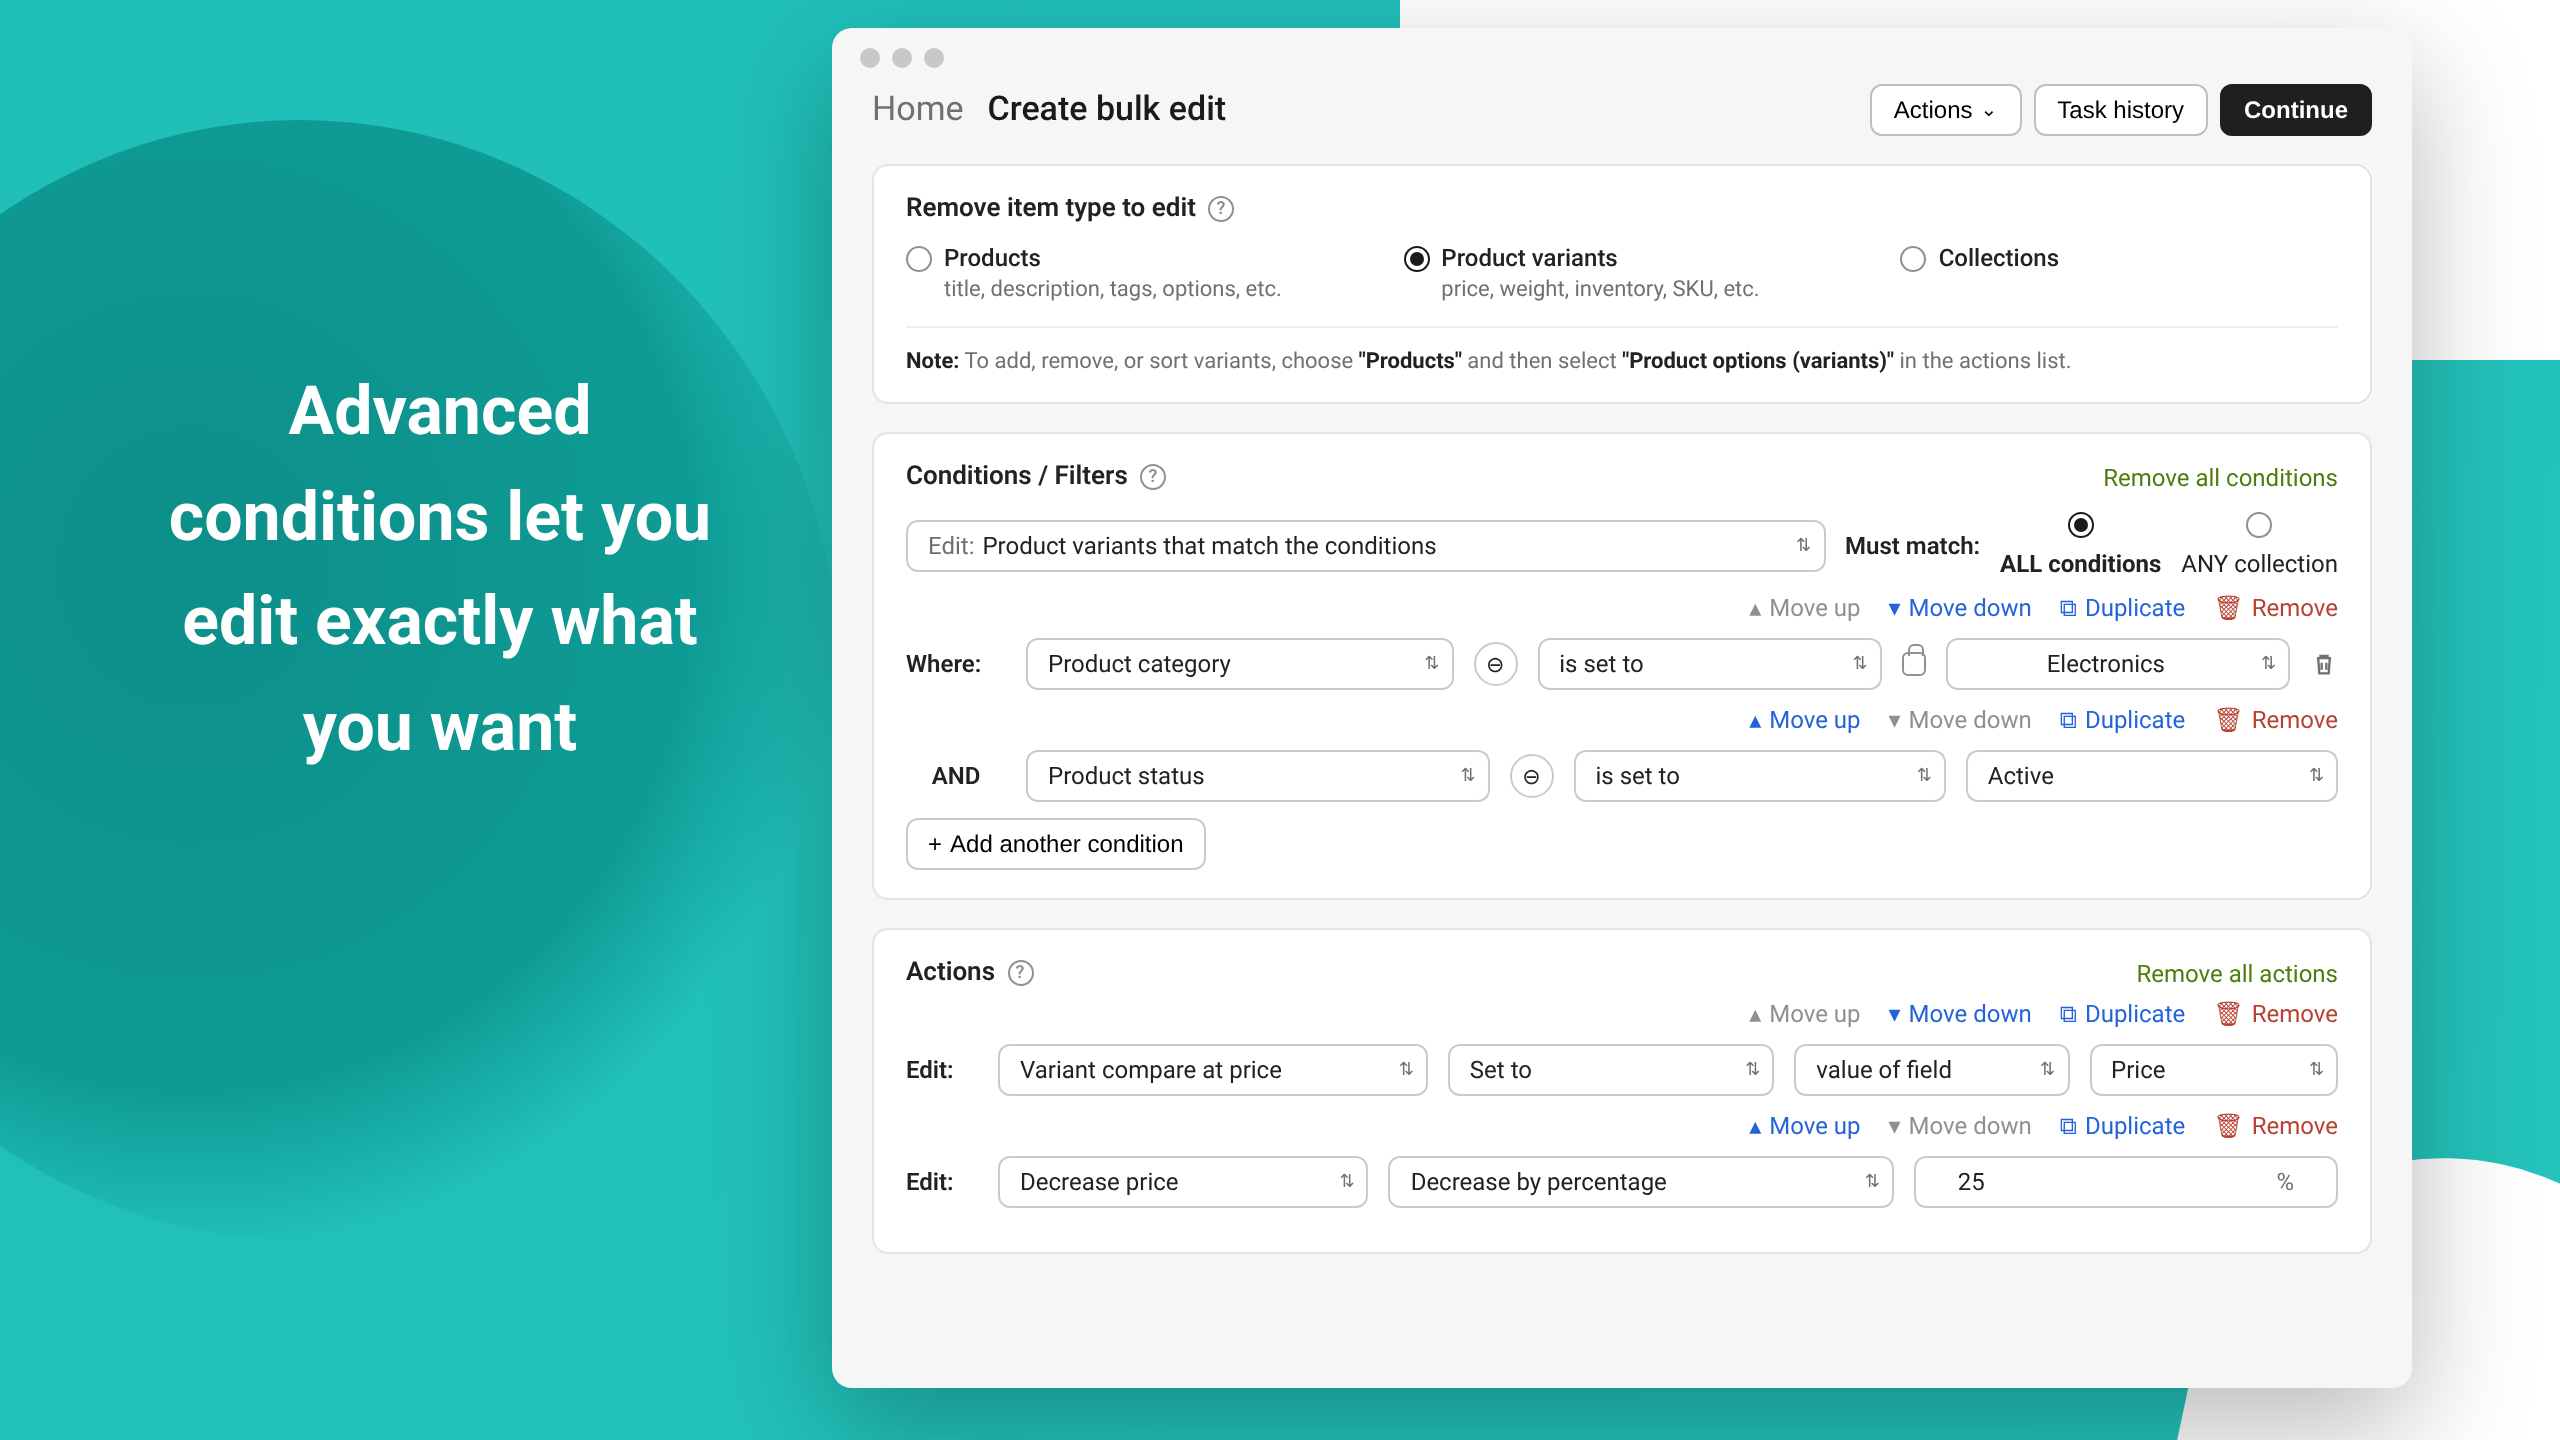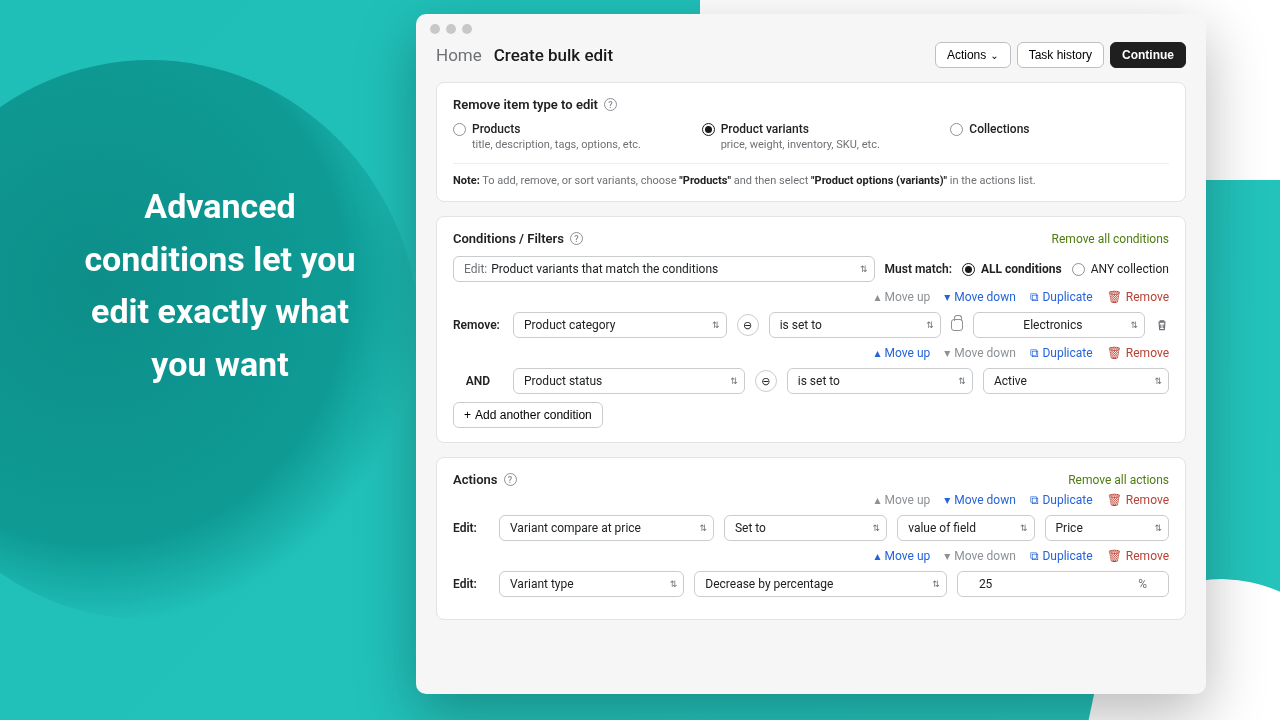--- a/index.html
+++ b/index.html
@@ -71,21 +71,21 @@
   .select {
     border:1px solid #c9cccf; border-radius:6px; background:#fff;
     padding:5px 22px 5px 10px; font-size:12px; position:relative; cursor:pointer;
     display:flex; align-items:center;
   }
   .select::after { content:""; position:absolute; right:6px; top:50%;
     border-left:4px solid transparent; border-right:4px solid transparent;
     border-top:4px solid #5c5f62; transform:translateY(-50%); }
   .select.wide { flex:1; }
   .select.updown::after { content:"⇅"; border:none; font-size:9px; color:#6d7175; transform:translateY(-50%); }
-  .radio-inline { display:flex; align-items:center; gap:6px; font-size:12px; }
+  .radio-inline { display:flex; align-items:center; gap:6px; font-size:12px;flex-direction:column; }
   .row-actions { display:flex; justify-content:flex-end; gap:14px; font-size:12px; margin:6px 0 8px; }
   .act { display:inline-flex; align-items:center; gap:4px; cursor:pointer; }
   .act.gray { color:#8c9196; }
   .act.blue { color:#2563d8; }
   .act.red { color:#b84134; }
   .lock-icon { width:12px; height:12px; border:1px solid #8c9196; border-radius:3px; position:relative; }
   .lock-icon::before { content:""; position:absolute; top:-5px; left:2px; width:6px; height:5px; border:1px solid #8c9196; border-bottom:none; border-radius:3px 3px 0 0; }
   .trash-btn { width:14px; height:14px; cursor:pointer; }
   .circle-btn { width:22px; height:22px; border:1px solid #c9cccf; border-radius:50%; display:flex; align-items:center; justify-content:center; font-size:11px; cursor:pointer; }
   .label-strong { font-weight:600; font-size:12px; min-width:50px; }
@@ -181,21 +181,21 @@
       </div>
 
       
       <div class="row-actions">
         <span class="act gray">▴ <span>Move up</span></span>
         <span class="act blue">▾ <span>Move down</span></span>
         <span class="act blue">⧉ <span>Duplicate</span></span>
         <span class="act red">🗑 <span>Remove</span></span>
       </div>
       <div class="row-flex">
-        <span class="label-strong">Remove:</span>
+        <span class="label-strong">Where:</span>
         <div class="select updown" style="flex:1.3">
             <span>Product category</span>
           </div>
         <span class="circle-btn">⊖</span>
         <div class="select updown" style="flex:1">
             <span>is set to</span>
           </div>
         <span class="lock-icon"></span>
         <div class="select updown" style="flex:1;justify-content:center">
             <span>Electronics</span>
@@ -262,21 +262,21 @@
 
       <div class="row-actions">
         <span class="act blue">▴ <span>Move up</span></span>
         <span class="act gray">▾ <span>Move down</span></span>
         <span class="act blue">⧉ <span>Duplicate</span></span>
         <span class="act red">🗑 <span>Remove</span></span>
       </div>
       <div class="row-flex">
         <span class="label-strong" style="min-width:36px">Edit:</span>
         <div class="select updown" style="flex:0.9">
-            <span>Variant type</span>
+            <span>Decrease price</span>
           </div>
         <div class="select updown" style="flex:1.3">
             <span>Decrease by percentage</span>
           </div>
         <div class="input-box">
           <span>25</span>
           <span class="suffix">%</span>
         </div>
       </div>
     </div>

